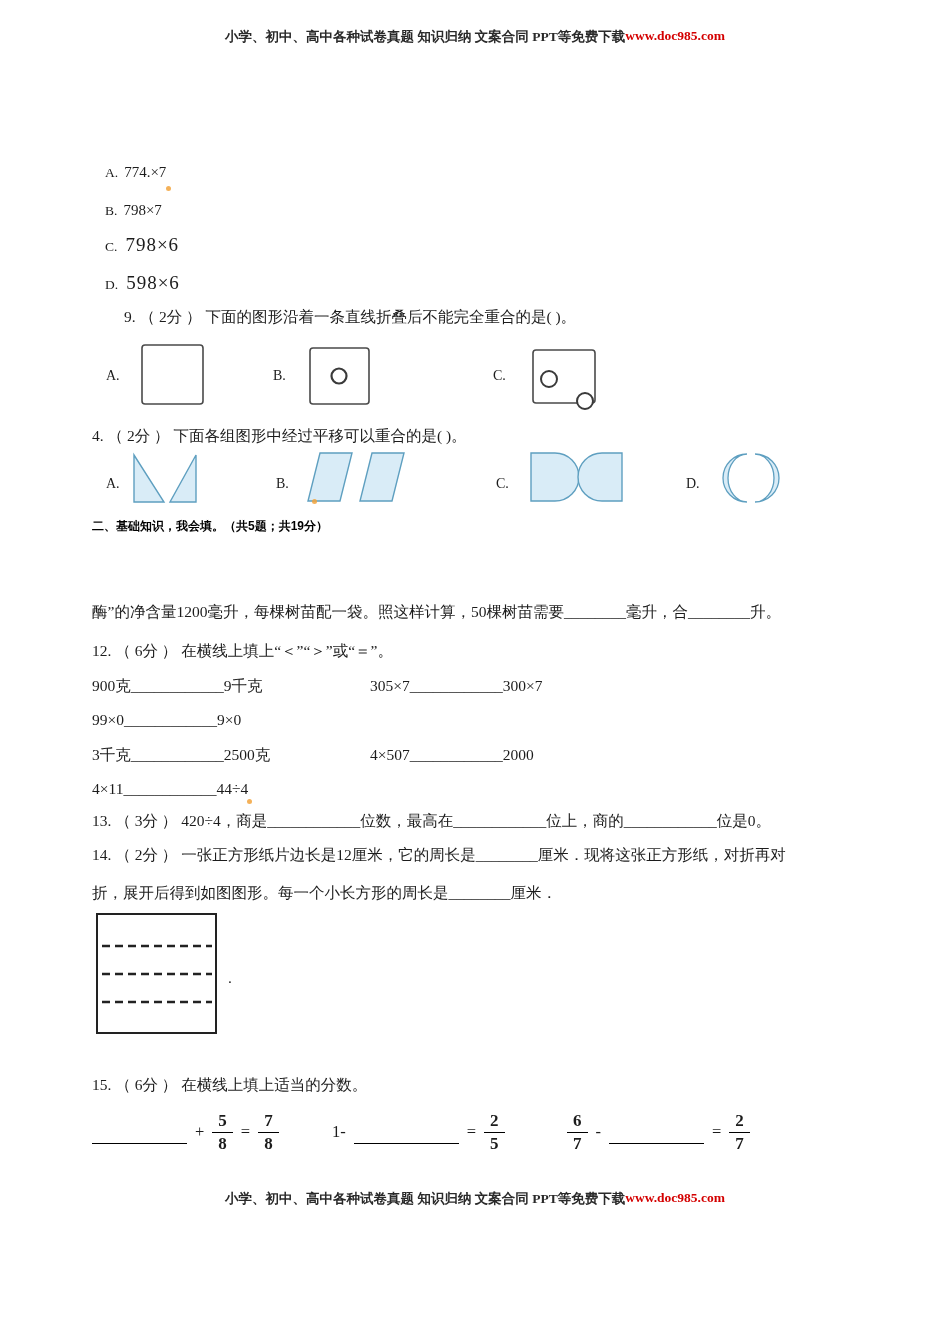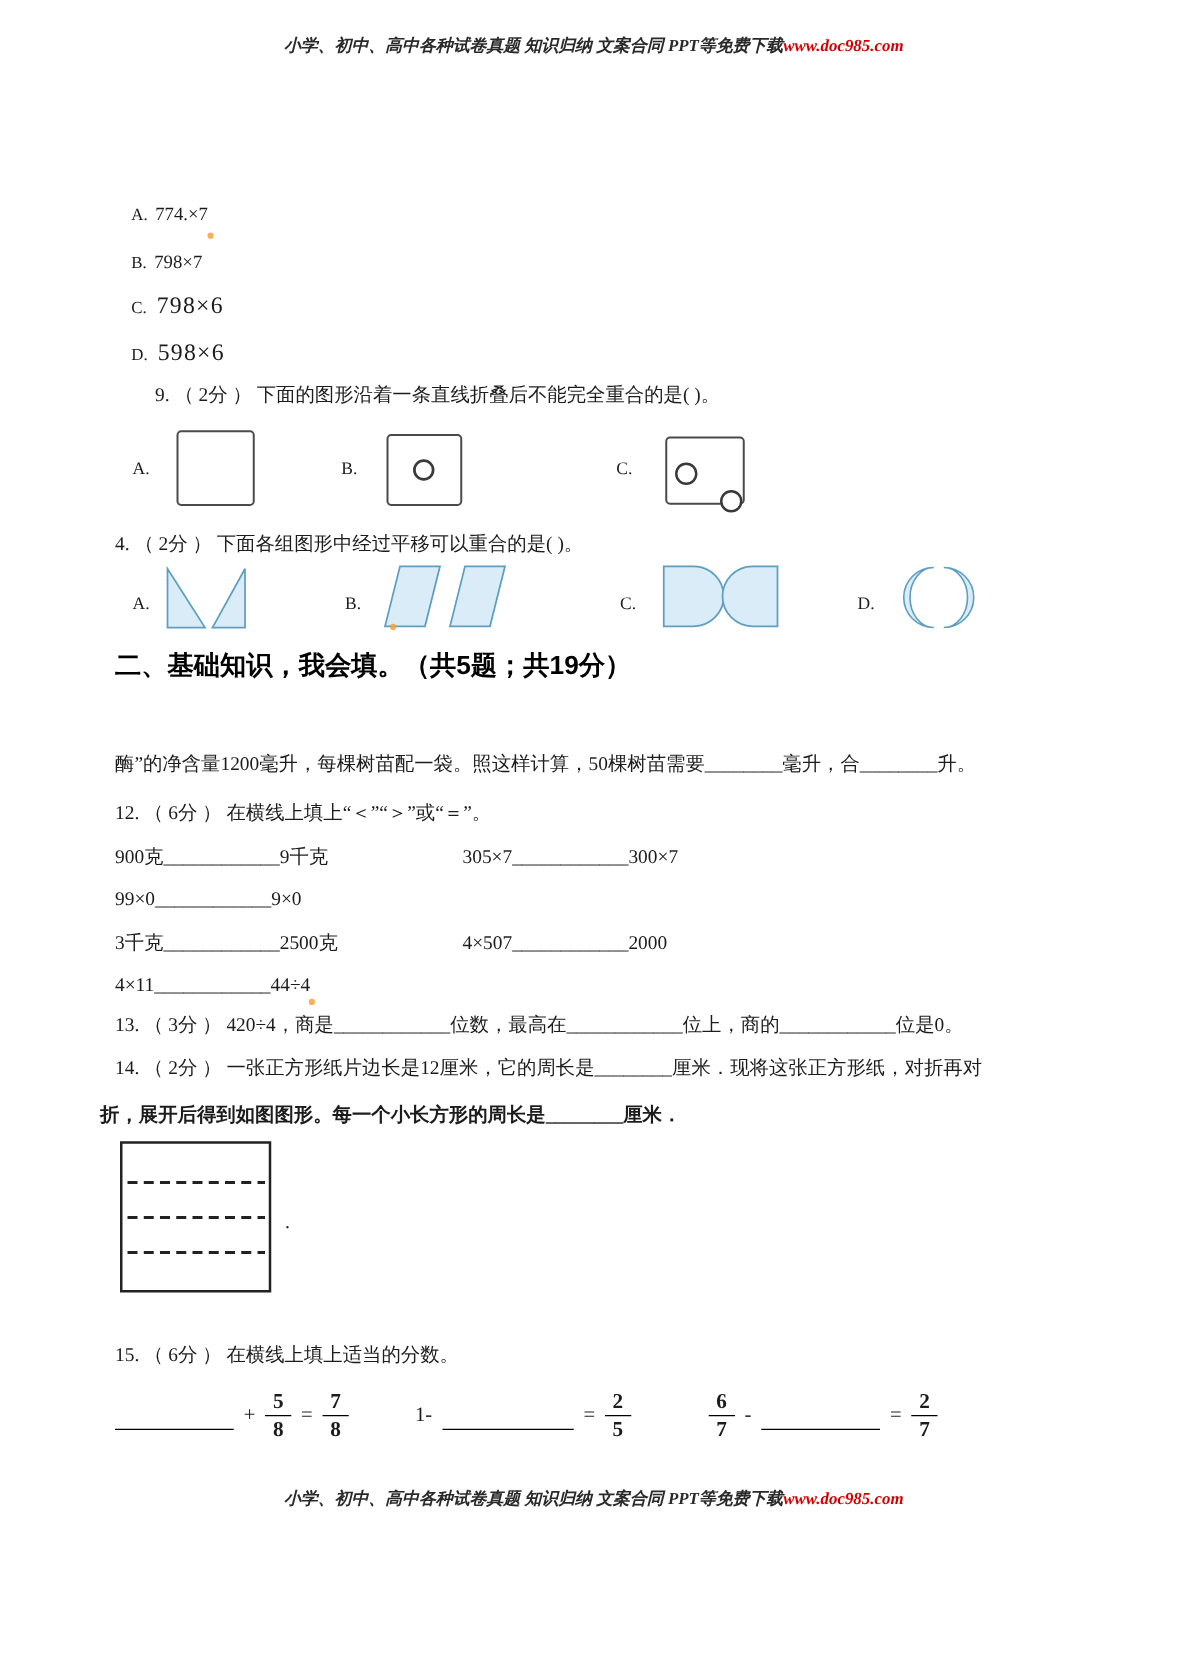--- a/index.html
+++ b/index.html
@@ -3,29 +3,29 @@
 <meta charset="utf-8">
 <style>
   * { box-sizing: border-box; margin: 0; padding: 0; }
   body { background: #ffffff; }
   .page {
     position: relative; width: 950px; height: 1344px; background: #ffffff;
     font-family: "Liberation Serif", serif; color: #1c1c1c; overflow: hidden;
   }
   .abs { position: absolute; }
   .header-bar, .footer-bar {
-    width: 100%; display: flex; justify-content: center; align-items: center;
-    font-size: 13.5px; color: #2a2a2a; font-weight: 600; font-style: italic;
+    width: 100%; display: flex; justify-content: center; align-items: flex-start;
+    font-size: 13.5px; color: #2a2a2a; font-weight: 600;
   }
   .url { color: #d40000; font-weight: 700; text-decoration: none; cursor: pointer; }
   .text { font-size: 15.5px; line-height: 1.35; white-space: nowrap; }
   .opt-label { font-size: 13.5px; }
   .opt-small { font-size: 15px; margin-left: 6px; }
   .opt-large { font-size: 19px; margin-left: 8px; letter-spacing: 1px; }
-  .section-title { font-family: "Liberation Sans", sans-serif; font-size: 21px; font-weight: 700; color: #000; }
+  .section-title { font-family: "Liberation Sans", sans-serif; font-size: 12px; font-weight: 700; color: #000; }
   .fig-label { font-size: 14px; }
   .eq { position: absolute; display: inline-flex; align-items: center; gap: 8px; font-size: 16.5px; }
   .frac { display: inline-flex; flex-direction: column; align-items: center; font-size: 17px; font-weight: 700; line-height: 1.15; }
   .fnum { border-bottom: 1.6px solid #000; padding: 0 6px 1px; }
   .fden { padding-top: 1px; }
   .blank { display: inline-block; height: 24px; border-bottom: 1.4px solid #000; }
   .w95 { width: 95px; } .w105 { width: 105px; }
   .dot-artifact { width: 5px; height: 5px; border-radius: 50%; background: #f2a33c; opacity: 0.85; }
 </style>
 </head>
@@ -105,21 +105,21 @@
   <div class="abs text" style="top:676px; left:92px;">900克____________9千克</div>
   <div class="abs text" style="top:676px; left:370px;">305×7____________300×7</div>
   <div class="abs text" style="top:710px; left:92px;">99×0____________9×0</div>
   <div class="abs text" style="top:745px; left:92px;">3千克____________2500克</div>
   <div class="abs text" style="top:745px; left:370px;">4×507____________2000</div>
   <div class="abs text" style="top:779px; left:92px;">4×11____________44÷4</div>
 
   <div class="abs text" style="top:811px; left:92px;">13. （ 3分 ） 420÷4，商是____________位数，最高在____________位上，商的____________位是0。</div>
 
   <div class="abs text" style="top:845px; left:92px;">14. （ 2分 ） 一张正方形纸片边长是12厘米，它的周长是________厘米．现将这张正方形纸，对折再对</div>
-  <div class="abs text" style="top:883px; left:80px;font-weight:bold;">折，展开后得到如图图形。每一个小长方形的周长是________厘米．</div>
+  <div class="abs text" style="top:883px; left:92px;">折，展开后得到如图图形。每一个小长方形的周长是________厘米．</div>
 
   <svg class="abs" style="top:912px; left:95px;" width="126" height="126">
     <rect x="2" y="2" width="119" height="119" fill="#ffffff" stroke="#222222" stroke-width="2"></rect>
     <line x1="7" y1="34" x2="117" y2="34" stroke="#222222" stroke-width="2.4" stroke-dasharray="8,5"></line>
     <line x1="7" y1="62" x2="117" y2="62" stroke="#222222" stroke-width="2.4" stroke-dasharray="8,5"></line>
     <line x1="7" y1="90" x2="117" y2="90" stroke="#222222" stroke-width="2.4" stroke-dasharray="8,5"></line>
   </svg>
   <span class="abs text" style="top:968px; left:228px;">.</span>
 
   <div class="abs text" style="top:1075px; left:92px;">15. （ 6分 ） 在横线上填上适当的分数。</div>

